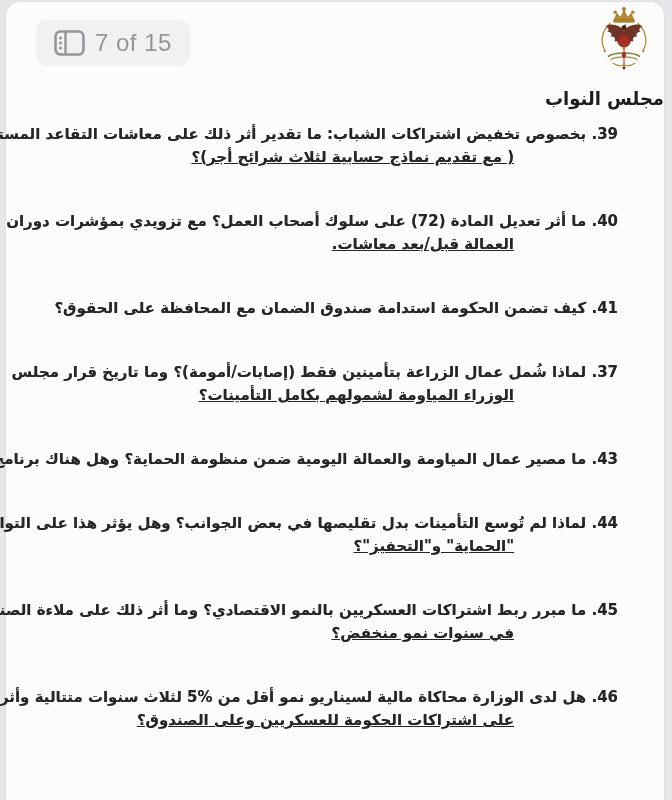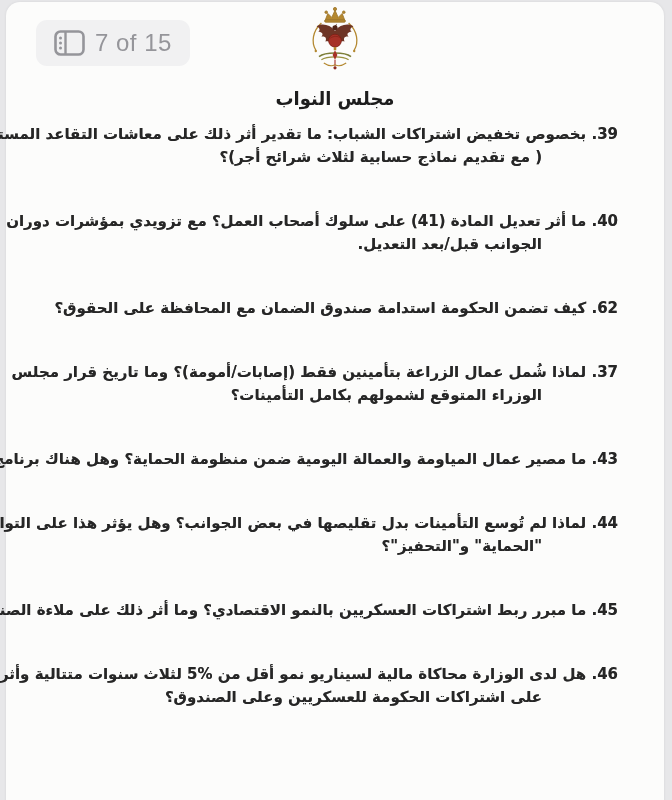--- a/index.html
+++ b/index.html
@@ -16,42 +16,42 @@
     position:absolute;left:30px;top:18px;height:46px;
     display:flex;align-items:center;gap:10px;padding:0 18px;
     background:#f1f1f2;border-radius:11px;
   }
   .badge-label{
     color:#95959a;font-size:24px;font-weight:500;letter-spacing:.5px;
     font-family:"Liberation Sans",sans-serif;
   }
   .emblem-wrap{
     position:absolute;left:0;top:4px;width:100%;
-    display:flex;flex-direction:column;align-items:center;
+    display:flex;flex-direction:column;align-items:flex-end;
   }
   .calligraphy{
     margin-top:0px;
     font-family:"DejaVu Sans",sans-serif;
     font-weight:bold;font-size:18px;color:#1d1d1d;
     transform:scaleY(1.05);
     direction:rtl;
   }
   .questions{
     position:absolute;top:121px;right:0;left:0;
     padding:0 46px 0 30px;
     direction:rtl;text-align:right;
   }
   .q{margin-bottom:41px;}
   .qline{
     font-family:"DejaVu Sans",sans-serif;
     font-size:15px;line-height:23px;font-weight:bold;
     color:#262626;white-space:nowrap;
     text-shadow:0 0 .5px rgba(40,40,40,.55);
   }
-  .qline.cont{margin-right:76px;}
+  .qline.cont{margin-right:104px;text-decoration:underline;}
 </style>
 </head>
 <body>
 
 <div class="canvas">
   <div class="page">
 
     <div class="badge">
       <svg width="31" height="26" viewBox="0 0 31 26">
         <rect x="1.5" y="1.5" width="28" height="23" rx="5" fill="none" stroke="#95959a" stroke-width="2.6"></rect>
@@ -103,39 +103,40 @@
       </svg>
       <div class="calligraphy">مجلس النواب</div>
     </div>
 
     <div class="questions" id="questions">
         <div class="q">
           <div class="qline">39. بخصوص تخفيض اشتراكات الشباب: ما تقدير أثر ذلك على معاشات التقاعد المستقبلية</div>
           <div class="qline cont">( مع تقديم نماذج حسابية لثلاث شرائح أجر)؟</div>
         </div>
         <div class="q">
-          <div class="qline">40. ما أثر تعديل المادة (41) على سلوك أصحاب العمل؟ مع تزويدي بمؤشرات دوران</div>
-          <div class="qline cont">الجوانب قبل/بعد التعديل.</div>
+          <div class="qline">40. ما أثر تعديل المادة (72) على سلوك أصحاب العمل؟ مع تزويدي بمؤشرات دوران</div>
+          <div class="qline cont">العمالة قبل/بعد معاشات.</div>
         </div>
         <div class="q">
-          <div class="qline">62. كيف تضمن الحكومة استدامة صندوق الضمان مع المحافظة على الحقوق؟</div>
+          <div class="qline">41. كيف تضمن الحكومة استدامة صندوق الضمان مع المحافظة على الحقوق؟</div>
         </div>
         <div class="q">
           <div class="qline">37. لماذا شُمل عمال الزراعة بتأمينين فقط (إصابات/أمومة)؟ وما تاريخ قرار مجلس</div>
-          <div class="qline cont">الوزراء المتوقع لشمولهم بكامل التأمينات؟</div>
+          <div class="qline cont">الوزراء المياومة لشمولهم بكامل التأمينات؟</div>
         </div>
         <div class="q">
           <div class="qline">43. ما مصير عمال المياومة والعمالة اليومية ضمن منظومة الحماية؟ وهل هناك برنامج</div>
         </div>
         <div class="q">
           <div class="qline">44. لماذا لم تُوسع التأمينات بدل تقليصها في بعض الجوانب؟ وهل يؤثر هذا على التوازن بين</div>
           <div class="qline cont">"الحماية" و"التحفيز"؟</div>
         </div>
         <div class="q">
           <div class="qline">45. ما مبرر ربط اشتراكات العسكريين بالنمو الاقتصادي؟ وما أثر ذلك على ملاءة الصندوق</div>
+          <div class="qline cont">في سنوات نمو منخفض؟</div>
         </div>
         <div class="q">
           <div class="qline">46.  هل لدى الوزارة محاكاة مالية لسيناريو نمو أقل من %5 لثلاث سنوات متتالية وأثره</div>
           <div class="qline cont">على اشتراكات الحكومة للعسكريين وعلى الصندوق؟</div>
         </div>
       </div>
 
   </div>
 </div>
 

